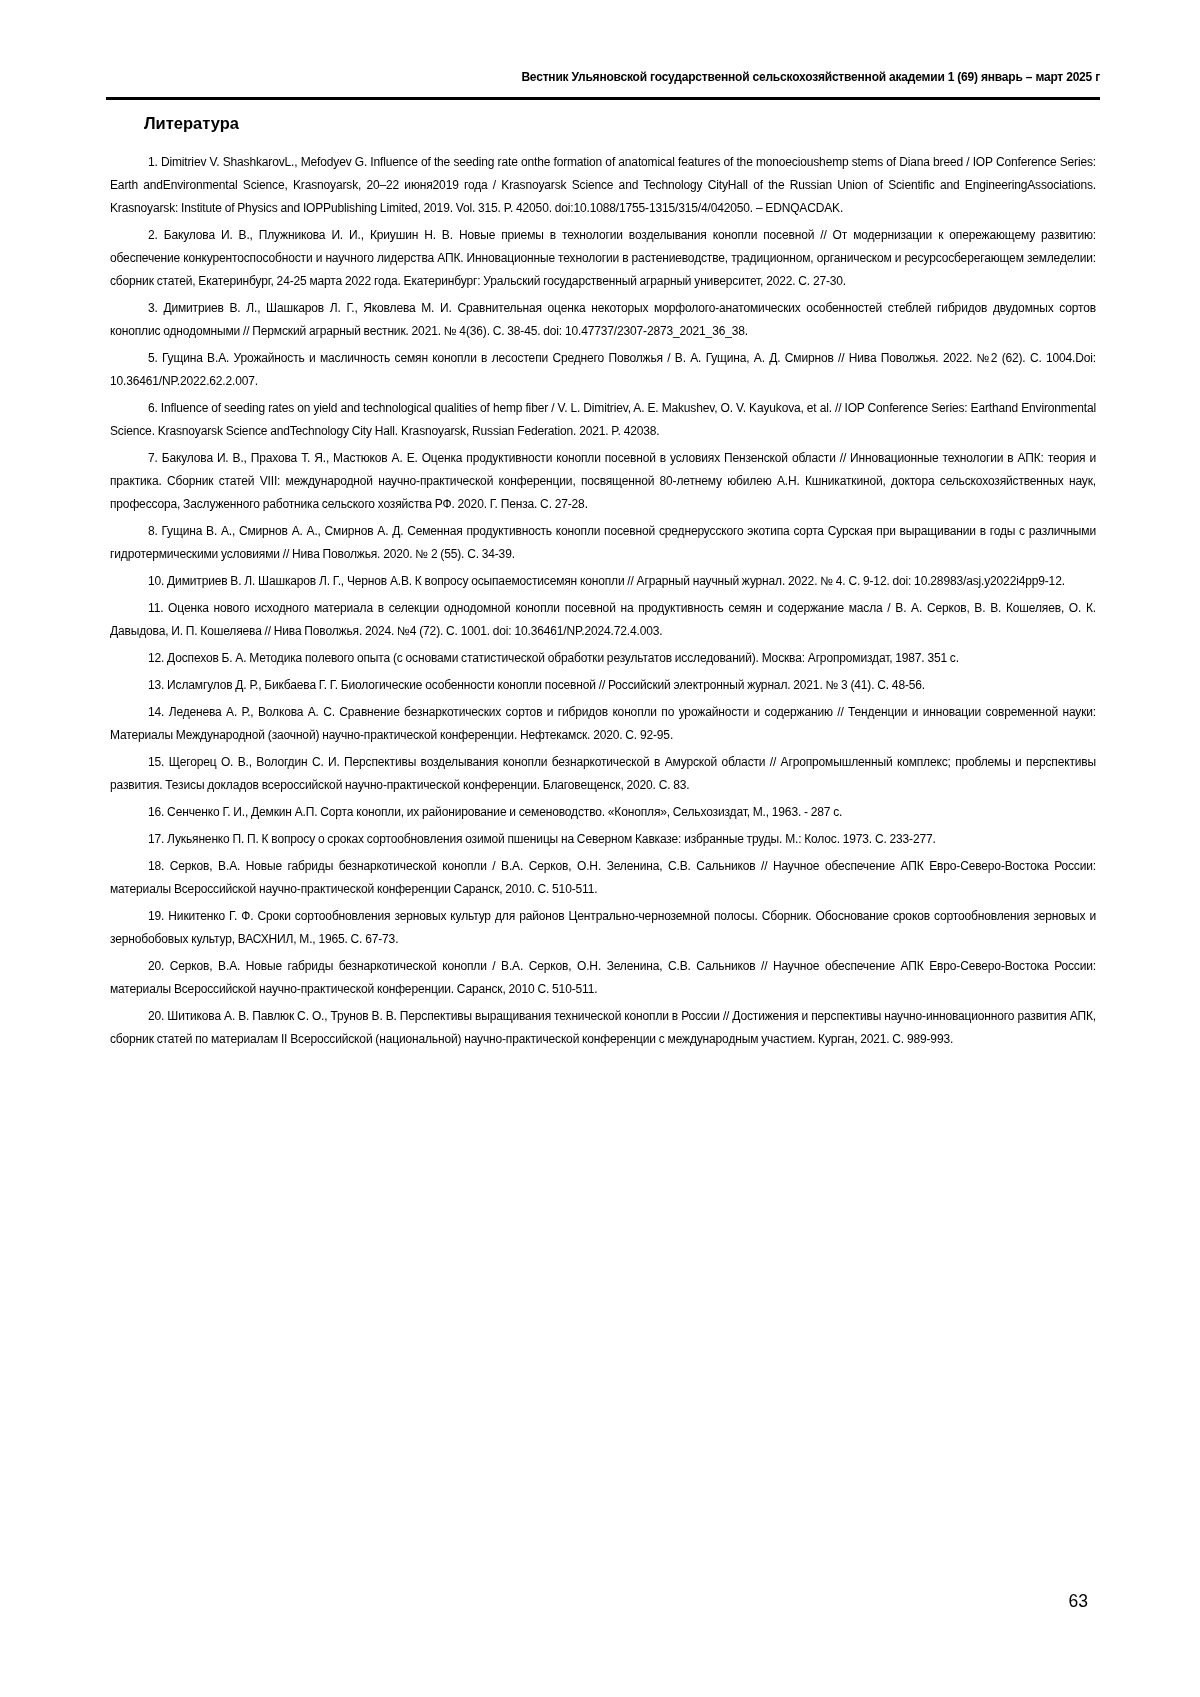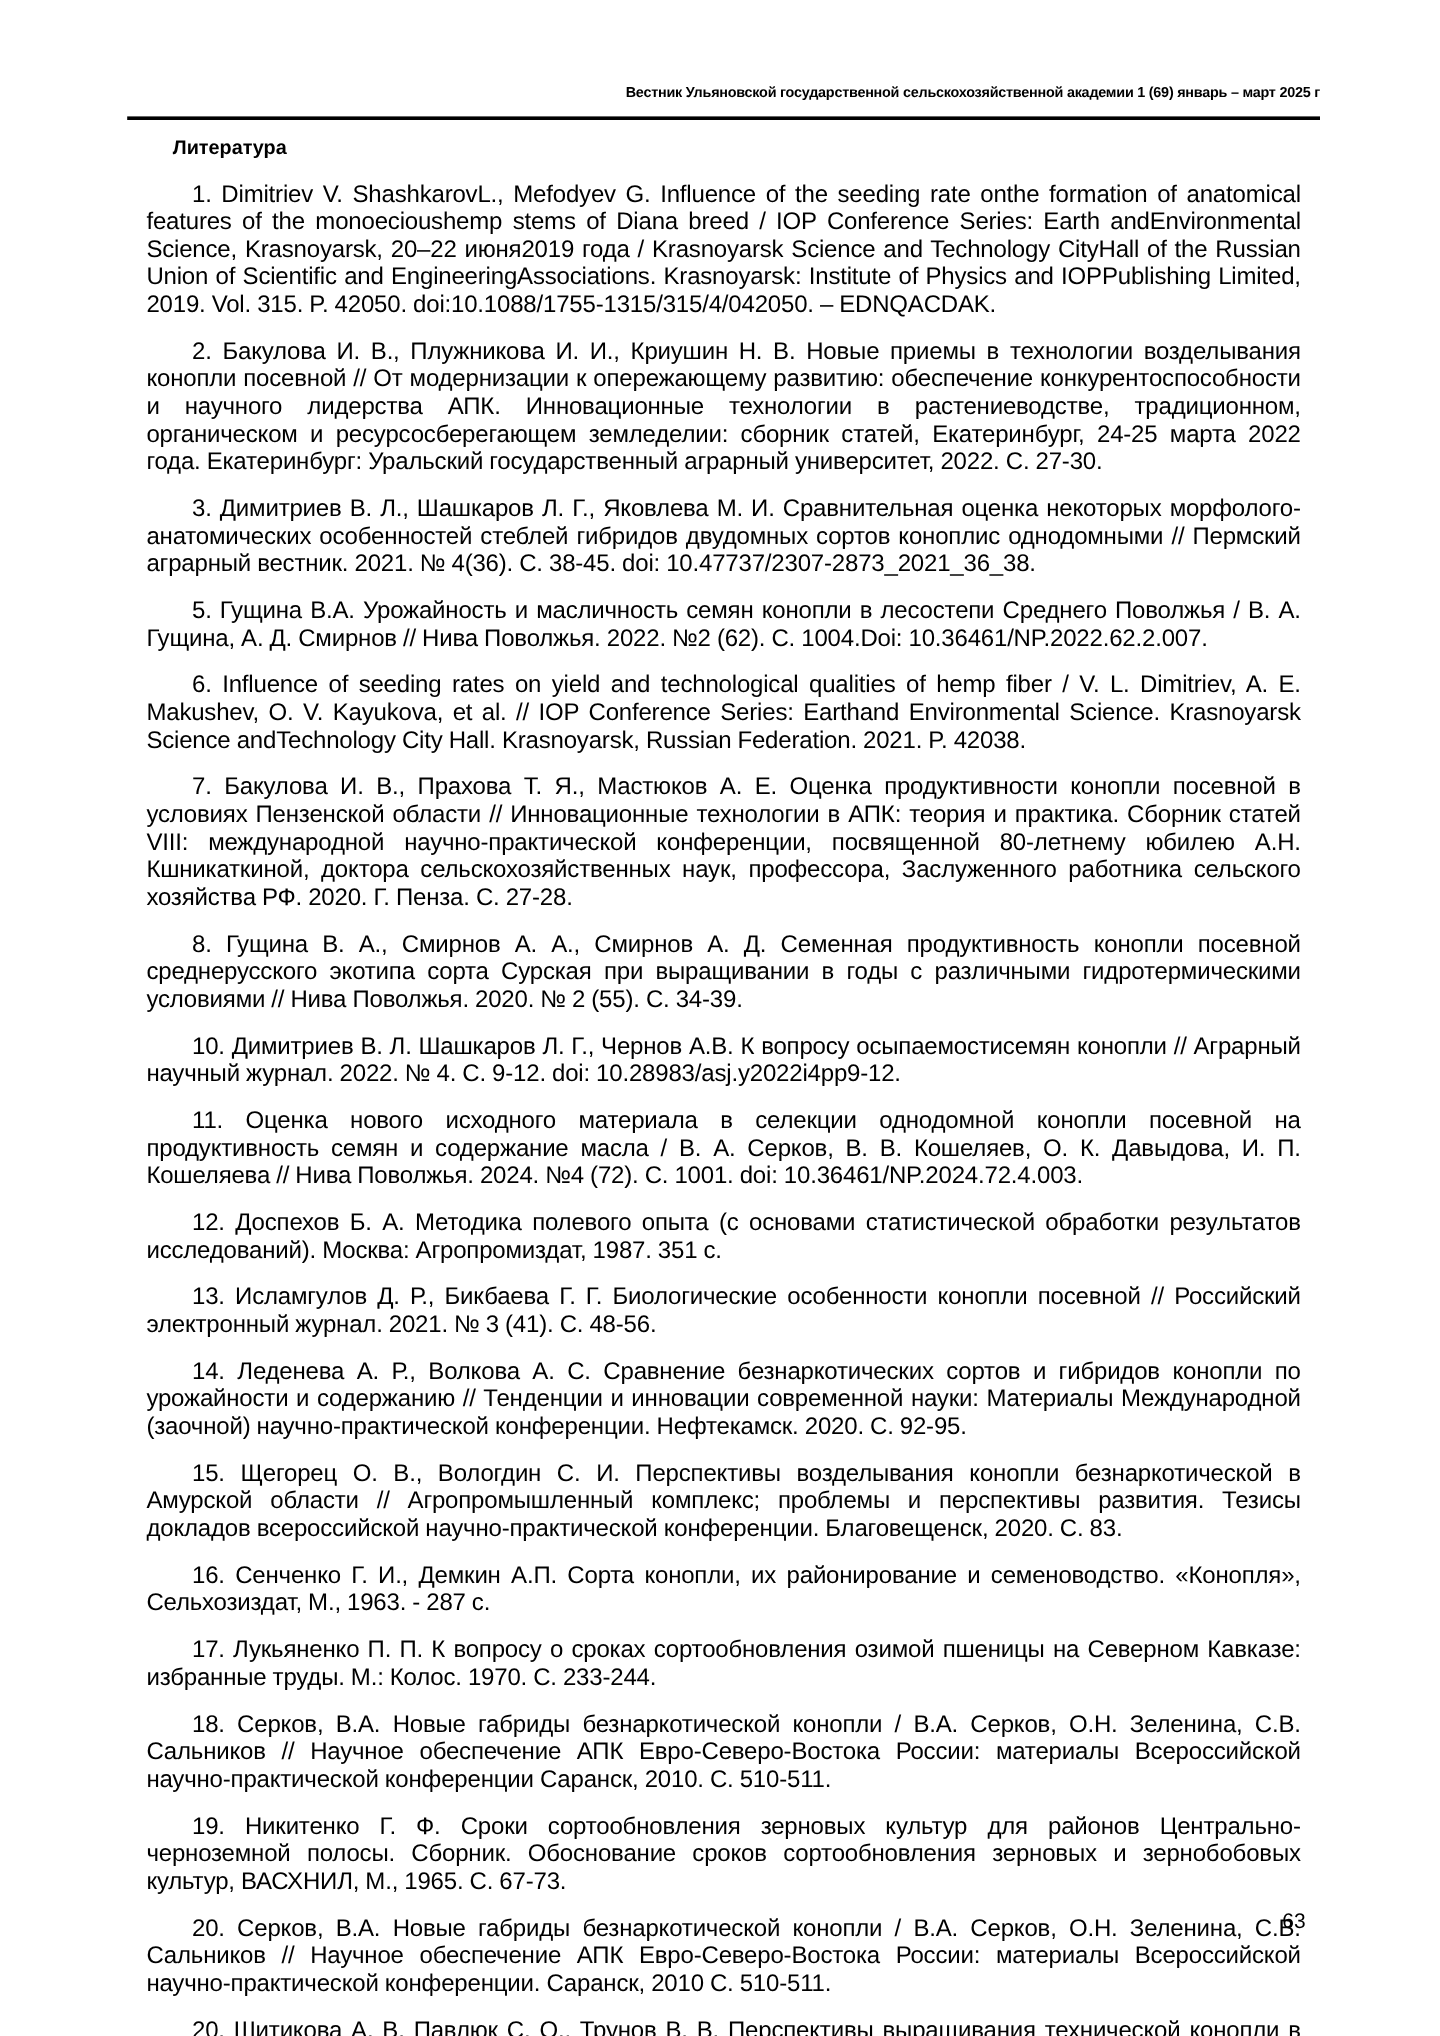--- a/index.html
+++ b/index.html
@@ -39,22 +39,22 @@
   .section-heading {
     margin: 12px 0 16px 38px;
     font-size: 16.5px;
     font-weight: bold;
     line-height: 23px;
   }
   .ref-list {
     margin-top: 0;
   }
   .ref {
-    margin: 16px;
-    font-size: 20px;
+    margin: 4px;
+    font-size: 12px;
     line-height: 23px;
     text-align: justify;
     text-indent: 38px;
     letter-spacing: -0.15px;
     word-spacing: -0.3px;
   }
   .page-number {
     position: absolute;
     right: 112px;
     top: 1591px;
@@ -84,21 +84,21 @@
         <p class="ref">6. Influence of seeding rates on yield and technological qualities of hemp fiber / V. L. Dimitriev, A. E. Makushev, O. V. Kayukova, et al. // IOP Conference Series: Earthand Environmental Science. Krasnoyarsk Science andTechnology City Hall. Krasnoyarsk, Russian Federation. 2021. P. 42038.</p>
         <p class="ref">7. Бакулова И. В., Прахова Т. Я., Мастюков А. Е. Оценка продуктивности конопли посевной в условиях Пензенской области // Инновационные технологии в АПК: теория и практика. Сборник статей VIII: международной научно-практической конференции, посвященной 80-летнему юбилею А.Н. Кшникаткиной, доктора сельскохозяйственных наук, профессора, Заслуженного работника сельского хозяйства РФ. 2020. Г. Пенза. С. 27-28.</p>
         <p class="ref">8. Гущина В. А., Смирнов А. А., Смирнов А. Д. Семенная продуктивность конопли посевной среднерусского экотипа сорта Сурская при выращивании в годы с различными гидротермическими условиями // Нива Поволжья. 2020. № 2 (55). С. 34-39.</p>
         <p class="ref">10. Димитриев В. Л. Шашкаров Л. Г., Чернов А.В. К вопросу осыпаемостисемян конопли // Аграрный научный журнал. 2022. № 4. С. 9-12. doi: 10.28983/asj.y2022i4pp9-12.</p>
         <p class="ref">11. Оценка нового исходного материала в селекции однодомной конопли посевной на продуктивность семян и содержание масла / В. А. Серков, В. В. Кошеляев, О. К. Давыдова, И. П. Кошеляева // Нива Поволжья. 2024. №4 (72). С. 1001. doi: 10.36461/NP.2024.72.4.003.</p>
         <p class="ref">12. Доспехов Б. А. Методика полевого опыта (с основами статистической обработки результатов исследований). Москва: Агропромиздат, 1987. 351 с.</p>
         <p class="ref">13. Исламгулов Д. Р., Бикбаева Г. Г. Биологические особенности конопли посевной // Российский электронный журнал. 2021. № 3 (41). С. 48-56.</p>
         <p class="ref">14. Леденева А. Р., Волкова А. С. Сравнение безнаркотических сортов и гибридов конопли по урожайности и содержанию // Тенденции и инновации современной науки: Материалы Международной (заочной) научно-практической конференции. Нефтекамск. 2020. С. 92-95.</p>
         <p class="ref">15. Щегорец О. В., Вологдин С. И. Перспективы возделывания конопли безнаркотической в Амурской области // Агропромышленный комплекс; проблемы и перспективы развития. Тезисы докладов всероссийской научно-практической конференции. Благовещенск, 2020. С. 83.</p>
         <p class="ref">16. Сенченко Г. И., Демкин А.П. Сорта конопли, их районирование и семеноводство. «Конопля», Сельхозиздат, М., 1963. - 287 с.</p>
-        <p class="ref">17. Лукьяненко П. П. К вопросу о сроках сортообновления озимой пшеницы на Северном Кавказе: избранные труды. М.: Колос. 1970. С. 233-244.</p>
+        <p class="ref">17. Лукьяненко П. П. К вопросу о сроках сортообновления озимой пшеницы на Северном Кавказе: избранные труды. М.: Колос. 1973. С. 233-277.</p>
         <p class="ref">18. Серков, В.А. Новые габриды безнаркотической конопли / В.А. Серков, О.Н. Зеленина, С.В. Сальников // Научное обеспечение АПК Евро-Северо-Востока России: материалы Всероссийской научно-практической конференции Саранск, 2010. С. 510-511.</p>
         <p class="ref">19. Никитенко Г. Ф. Сроки сортообновления зерновых культур для районов Центрально-черноземной полосы. Сборник. Обоснование сроков сортообновления зерновых и зернобобовых культур, ВАСХНИЛ, М., 1965. С. 67-73.</p>
         <p class="ref">20. Серков, В.А. Новые габриды безнаркотической конопли / В.А. Серков, О.Н. Зеленина, С.В. Сальников // Научное обеспечение АПК Евро-Северо-Востока России: материалы Всероссийской научно-практической конференции. Саранск, 2010 С. 510-511.</p>
         <p class="ref">20. Шитикова А. В. Павлюк С. О., Трунов В. В. Перспективы выращивания технической конопли в России // Достижения и перспективы научно-инновационного развития АПК, сборник статей по материалам II Всероссийской (национальной) научно-практической конференции с международным участием. Курган, 2021. С. 989-993.</p>
       </div>
     </main>
   </div>
 
   <footer>
     <div class="page-number">63</div>

